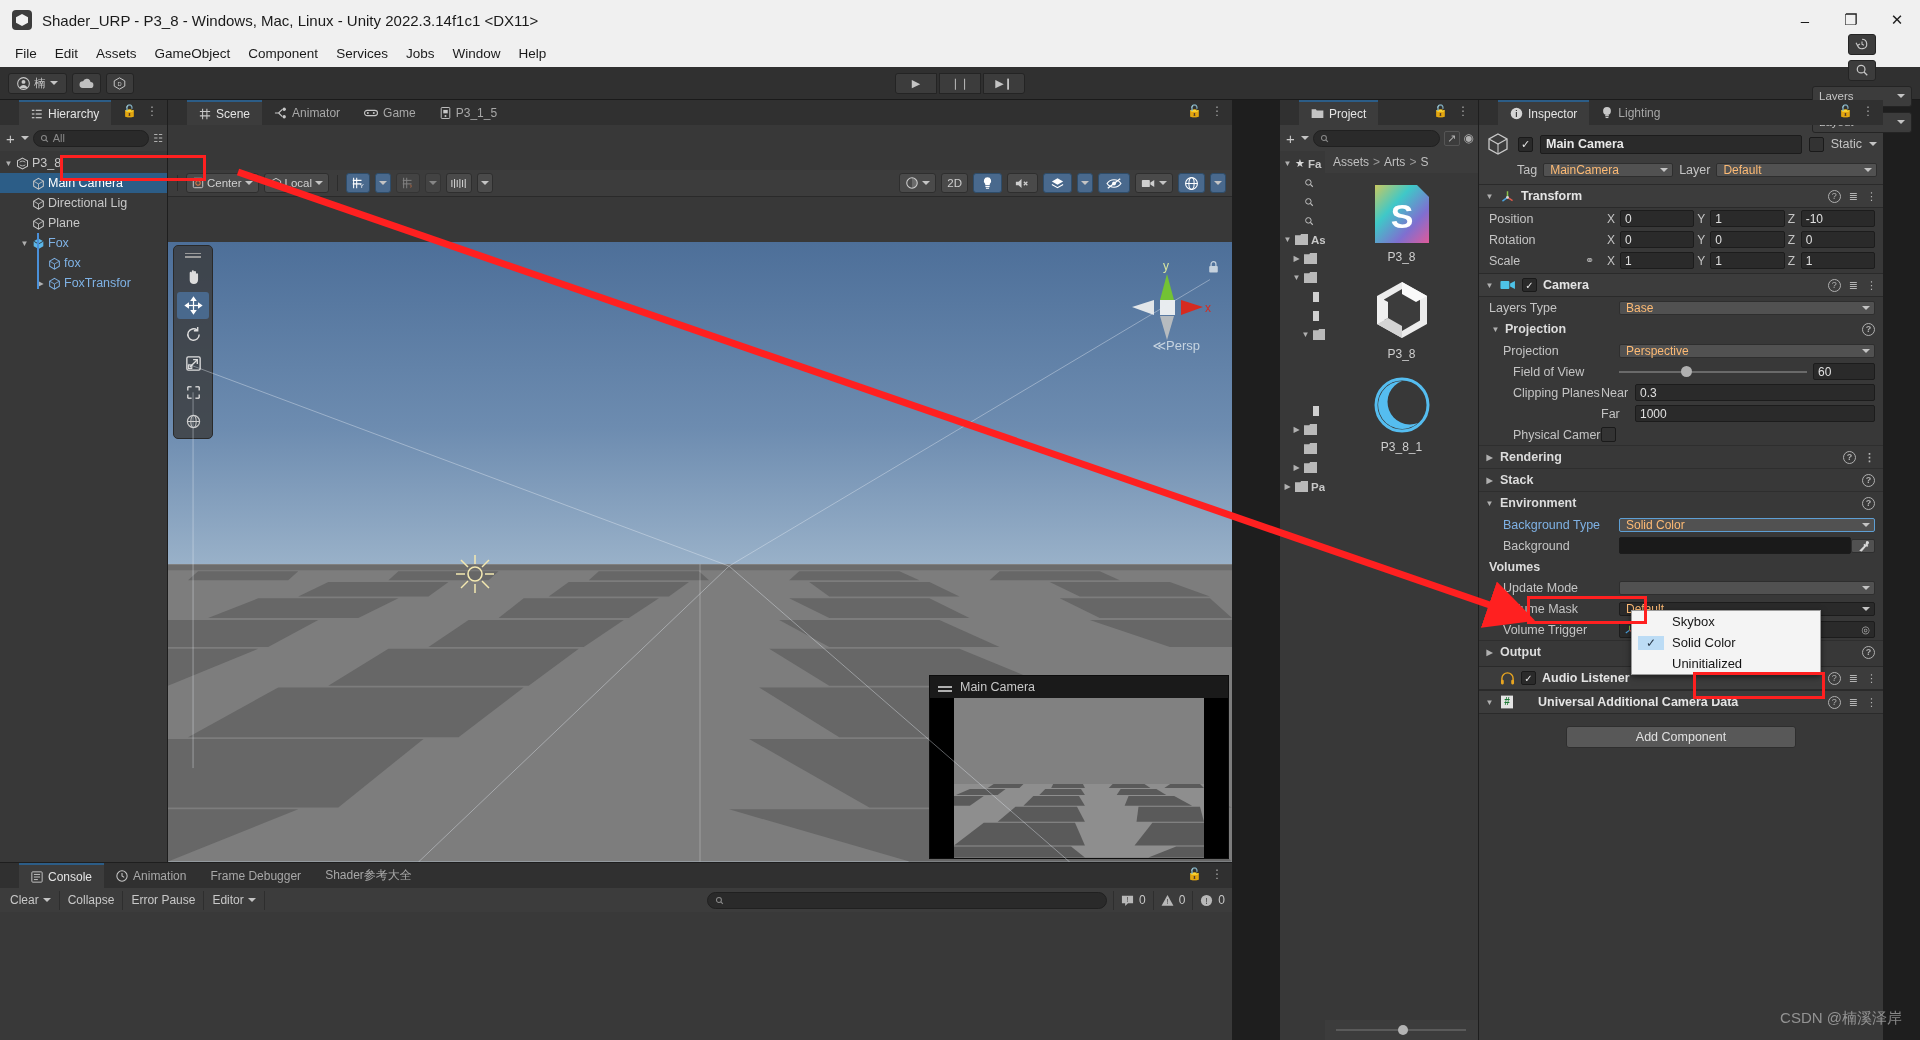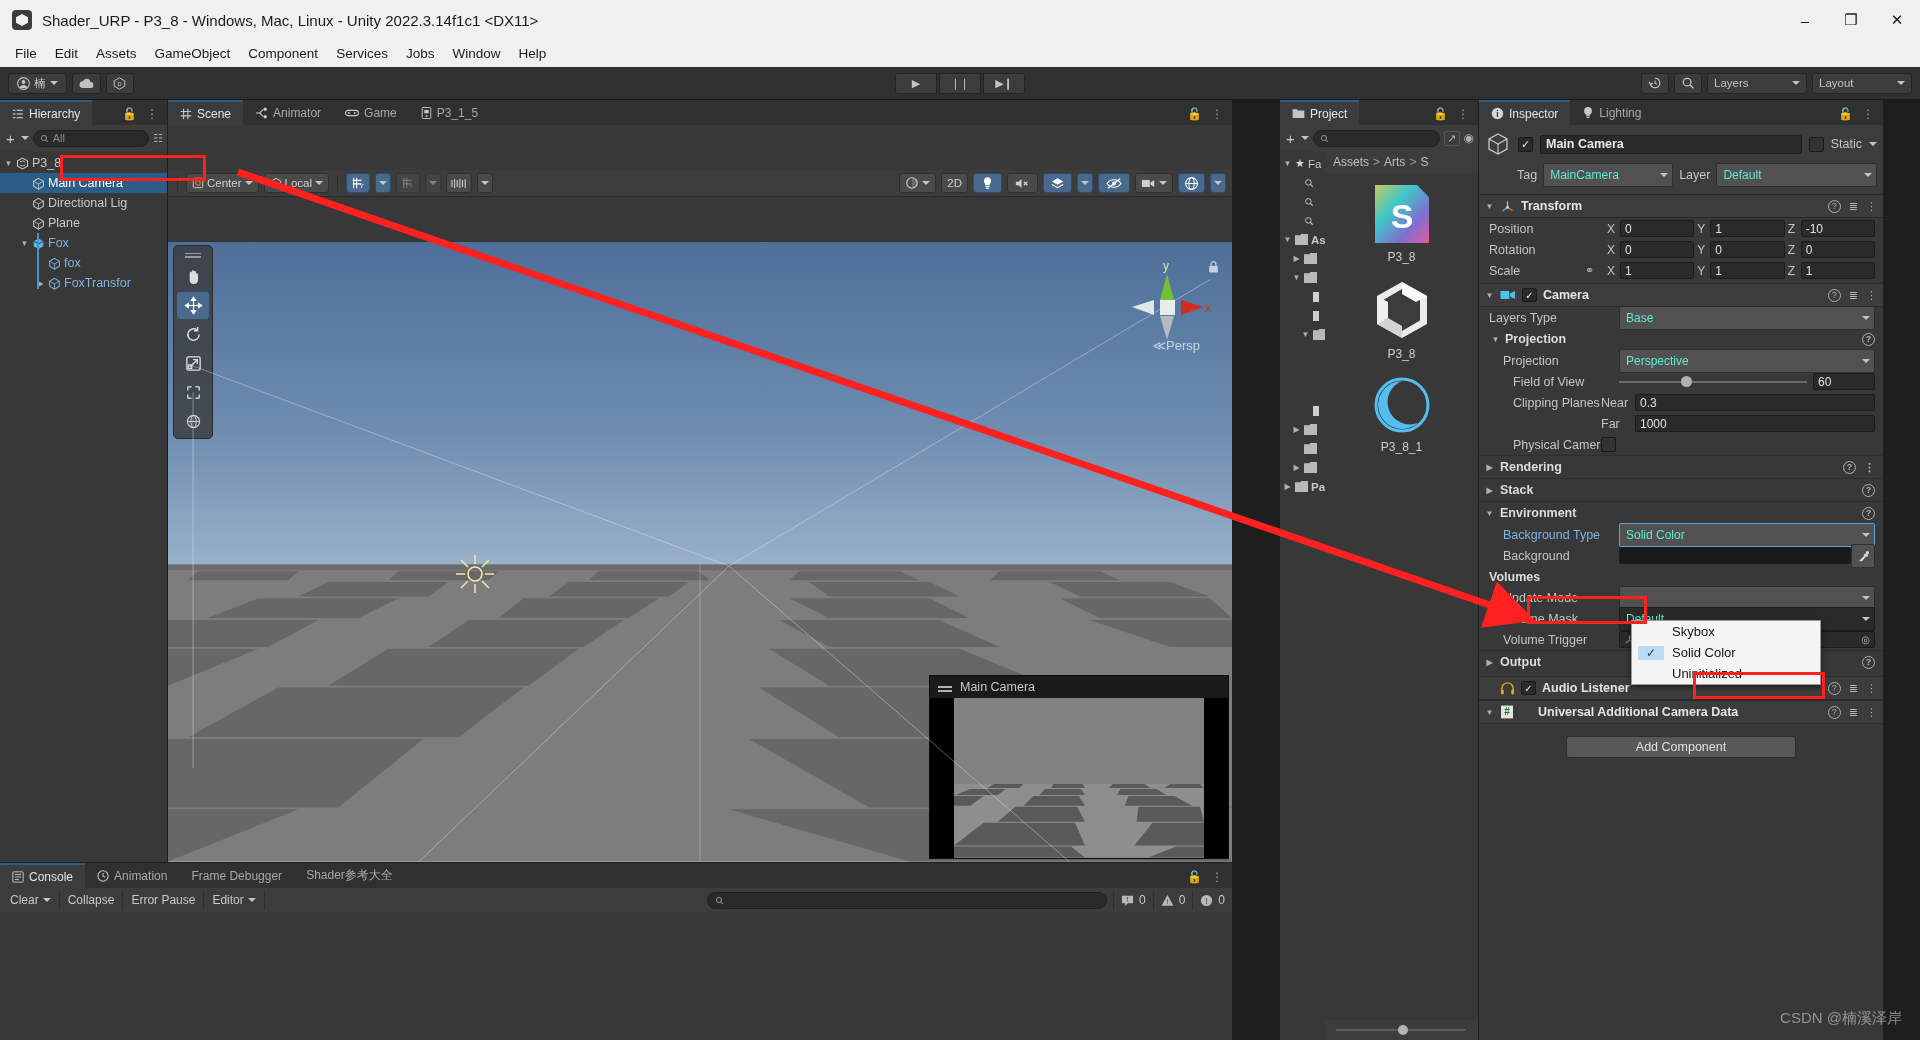--- a/index.html
+++ b/index.html
@@ -30,35 +30,35 @@
   .tb-group { display:flex; align-items:center; gap:5px; }
   .tb-btn { height:21px; min-width:28px; background:#3c3c3c; border:1px solid #242424; border-radius:3px;
     display:flex; align-items:center; justify-content:center; gap:4px; padding:0 6px; font-size:11.5px;
     color:#c4c4c4; }
   .tb-btn.wide { padding:0 8px; }
   .tb-center { position:absolute; left:50%; transform:translateX(-50%); display:flex; gap:2px; }
   .play-btn { width:42px; height:21px; background:#3c3c3c; border:1px solid #242424;
     display:flex; align-items:center; justify-content:center; color:#c4c4c4; font-size:11px; }
   .play-btn:first-child { border-radius:3px 0 0 3px; }
   .play-btn:last-child { border-radius:0 3px 3px 0; }
-  .tb-right { margin-left:auto; display:flex; align-items:center; gap:5px; }
+  .tb-right { margin-left:auto; display:flex; align-items:center; gap:5px;flex-direction:column; }
   .tb-select { height:21px; background:#3c3c3c; border:1px solid #242424; border-radius:3px;
     display:flex; align-items:center; padding:0 6px; font-size:11.5px; color:#c4c4c4;
     justify-content:space-between; }
   .caret { width:0;height:0;border-left:4px solid transparent;border-right:4px solid transparent;
     border-top:4px solid #c4c4c4; display:inline-block; }
 
   
   .main { flex:1; display:flex; min-height:0; background:#1e1e1e; }
   .col { display:flex; flex-direction:column; min-height:0; }
 
   
   .panel { background:#383838; display:flex; flex-direction:column; min-height:0; }
-  .tabbar { height:25px; background:#303030; display:flex; align-items:flex-end; flex:0 0 25px;
-    position:relative; }
+  .tabbar { height:25px; background:#303030; display:flex; align-items:center; flex:0 0 25px;
+    position:relative;padding-left:19px; }
   .tab { height:25px; padding:0 12px; display:flex; align-items:center; gap:5px; font-size:12px;
     color:#a8a8a8; background:#303030; }
   .tab.active { background:#3c3c3c; color:#e4e4e4; border-top:2px solid #2c5d87; }
   .tab-icons { margin-left:auto; display:flex; align-items:center; gap:9px; padding:0 9px 4px 0;
     color:#a8a8a8; font-size:12px; }
 
   
   .hier { width:168px; flex:0 0 168px; border-right:1px solid #1e1e1e; }
   .hier-tools { height:26px; background:#3c3c3c; display:flex; align-items:center; gap:4px;
     padding:0 4px; flex:0 0 26px; }
@@ -145,23 +145,23 @@
   .gobj-ico { width:26px; height:26px; position:relative; flex:0 0 26px; }
   .chk { width:15px; height:15px; background:#2a2a2a; border:1px solid #1a1a1a; border-radius:2px;
     display:flex; align-items:center; justify-content:center; font-size:11px; color:#e8e8e8;
     flex:0 0 15px; }
   .chk.empty { color:transparent; background:#333; }
   .name-field { flex:1; height:19px; background:#2a2a2a; border:1px solid #1c1c1c; border-radius:2px;
     display:flex; align-items:center; padding:0 5px; font-size:12.5px; color:#e8e8e8; font-weight:bold; }
   .static-lbl { font-size:12.5px; color:#c4c4c4; }
   .insp-row2 { display:flex; align-items:center; gap:6px; margin-top:6px; padding-left:32px; }
   .lbl { font-size:12.5px; color:#c4c4c4; white-space:nowrap; }
-  .dd { height:24px; background:#515151; border:1px solid #2e2e2e; border-radius:2px; display:flex;
+  .dd { height:14px; background:#515151; border:1px solid #2e2e2e; border-radius:2px; display:flex;
     align-items:center; justify-content:space-between; padding:0 4px 0 6px; font-size:12px;
-    color:#5eead4; }
+    color:#fdba74; }
   .dd.dark { background:#2a2a2a; border-color:#1c1c1c; }
   .comp-hdr { height:24px; background:#3c3c3c; display:flex; align-items:center; gap:6px;
     padding:0 6px; border-top:1px solid #2a2a2a; border-bottom:1px solid #2a2a2a; }
   .comp-title { font-size:12.5px; font-weight:bold; color:#e4e4e4; }
   .comp-icons { margin-left:auto; display:flex; align-items:center; gap:8px; color:#b4b4b4;
     font-size:11px; }
   .help-ico { width:13px; height:13px; border-radius:50%; border:1.4px solid #b0b0b0; font-size:9px;
     display:flex; align-items:center; justify-content:center; color:#b0b0b0; }
   .prow { height:21px; display:flex; align-items:center; padding:0 8px 0 10px; gap:0; font-size:12.5px; }
   .prow .plbl { color:#c4c4c4; width:130px; flex:0 0 130px; white-space:nowrap; overflow:hidden; }
@@ -831,21 +831,21 @@
           <span></span>
         </div>
         <span style="font-size:11px;color:#b0b0b0;border:1px solid #555;padding:0 2px;border-radius:2px;">↗</span>
         <span style="font-size:12px;color:#b0b0b0;">◉</span>
       </div>
       <div class="proj-body">
         <div class="proj-tree" id="proj-tree">
             <div class="ptrow" style="padding-left: 3px;">
               <span class="tri">▼</span>
               <span style="color:#d8d8d8;font-size:11px">★</span>
-              <span style="font-weight:normal">Fa</span>
+              <span style="font-weight:bold">Fa</span>
             </div>
             <div class="ptrow" style="padding-left: 12px;">
               <span class="tri empty"></span>
               <svg width="10" height="10" viewBox="0 0 16 16">
                 <circle cx="7" cy="7" r="4.4" fill="none" stroke="#c0c0c0" stroke-width="1.6"></circle>
                 <line x1="10.3" y1="10.3" x2="14" y2="14" stroke="#c0c0c0" stroke-width="1.8"></line>
               </svg>
               <span style="font-weight:normal"></span>
             </div>
             <div class="ptrow" style="padding-left: 12px;">

